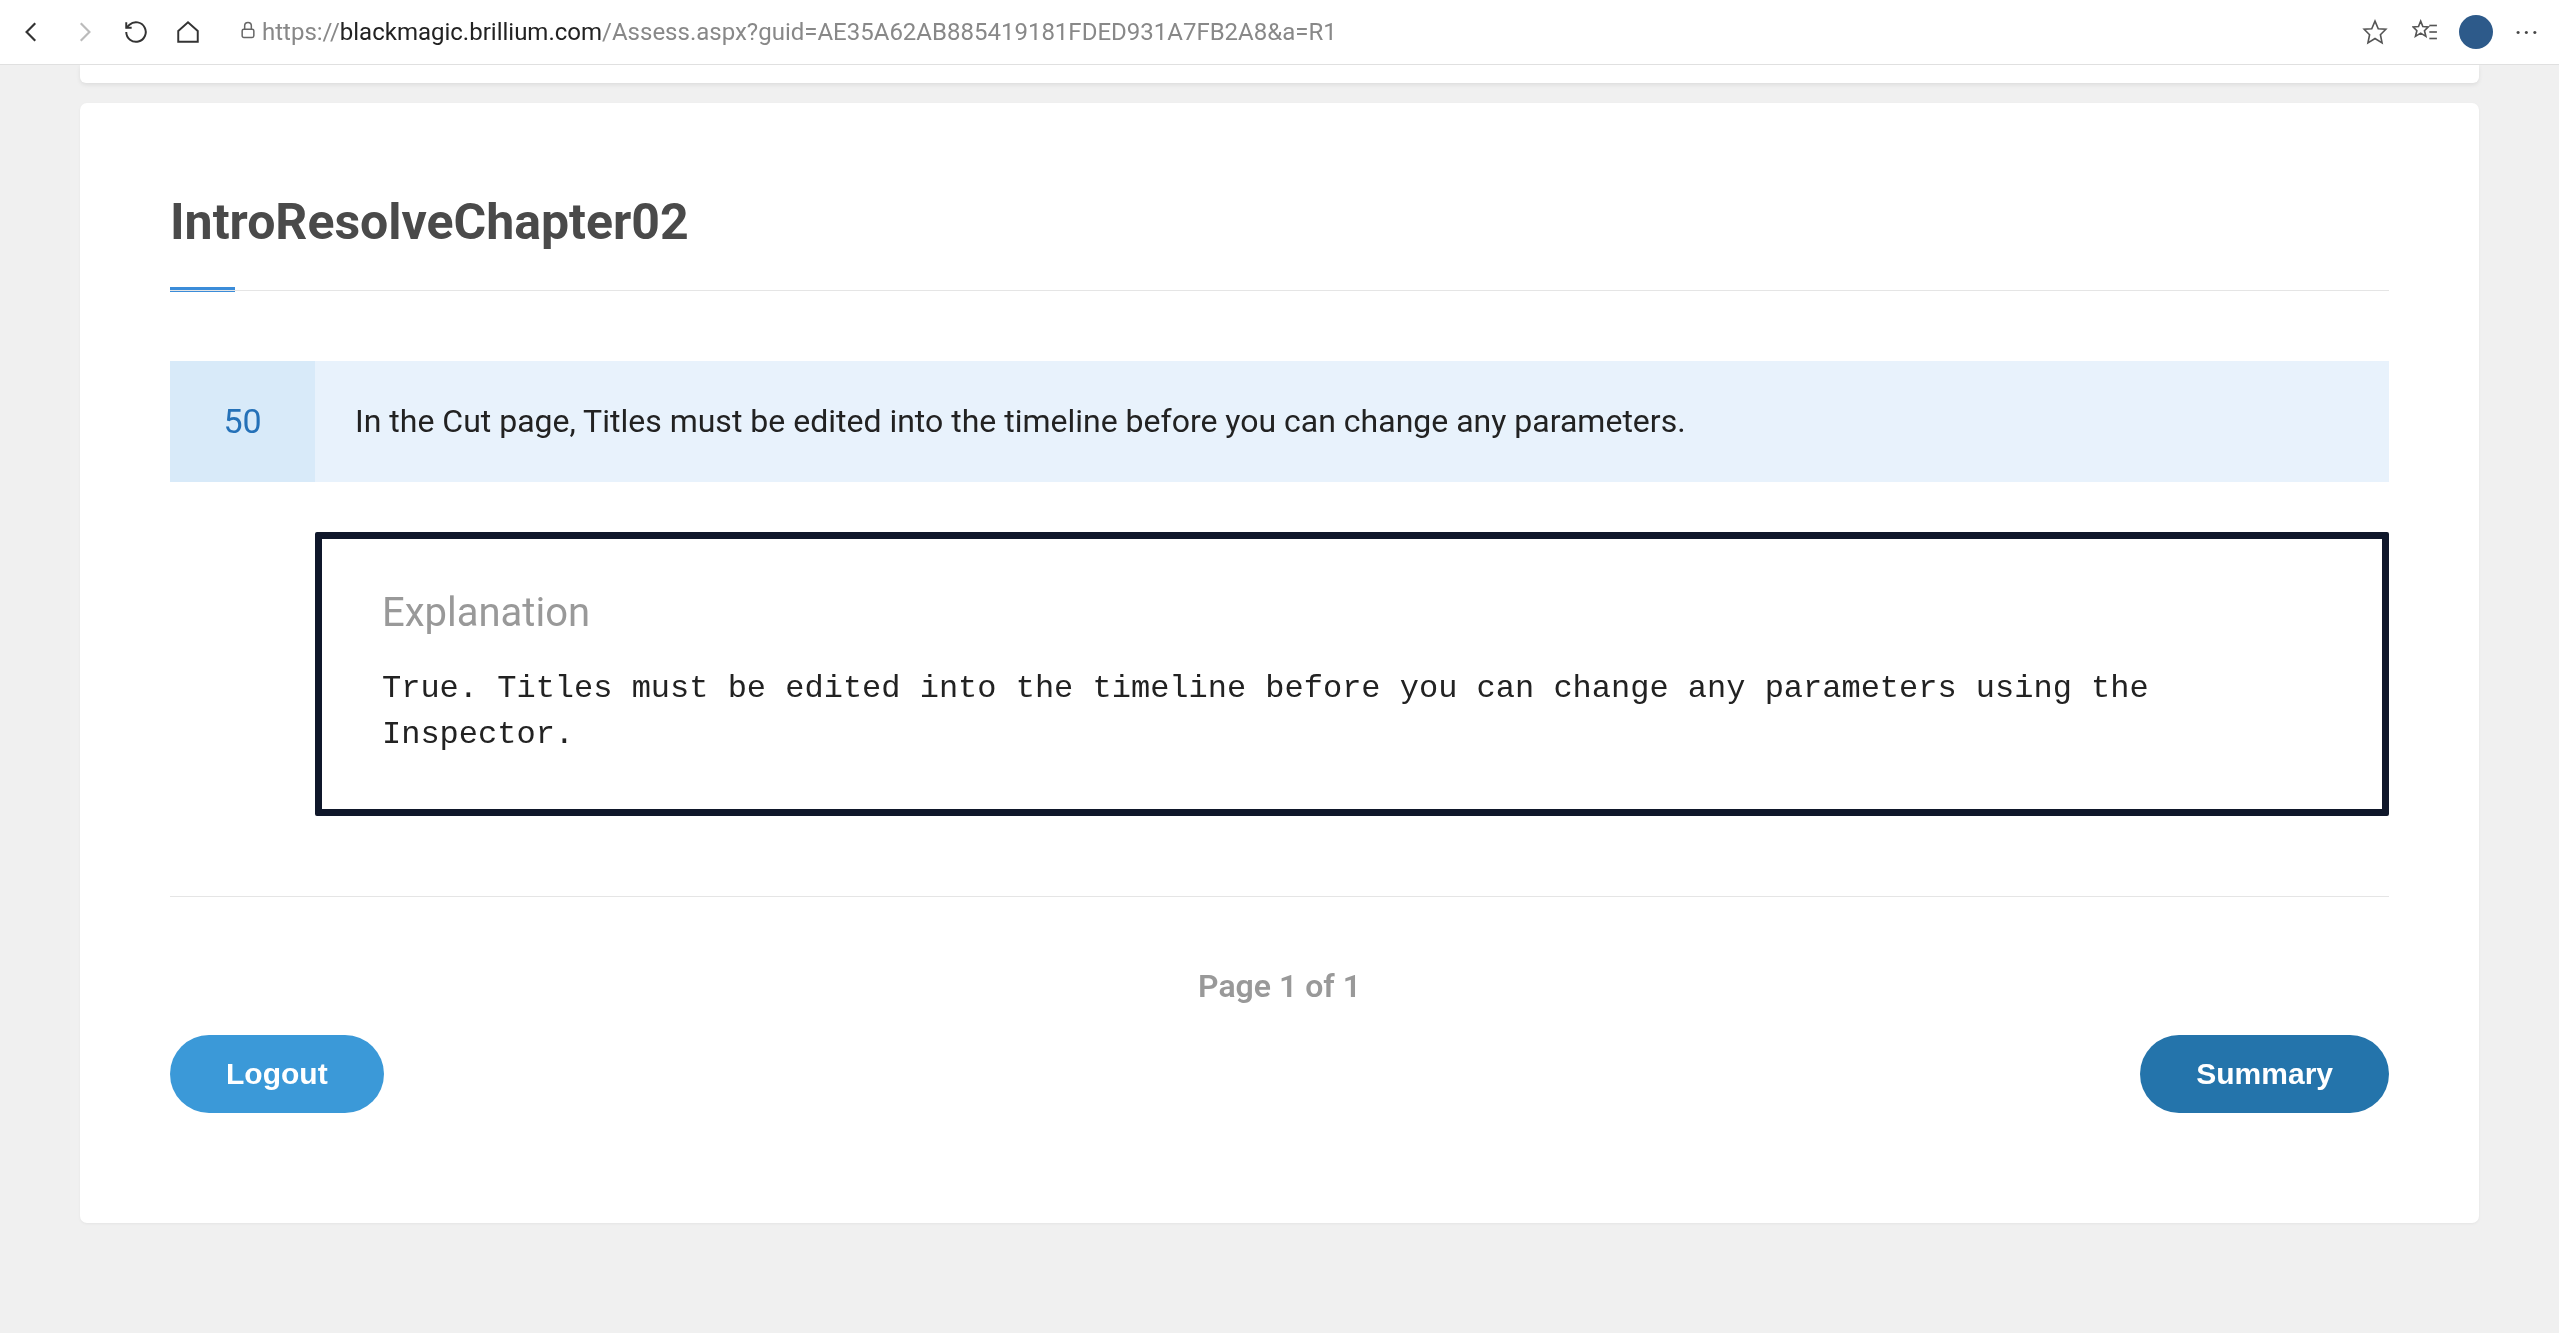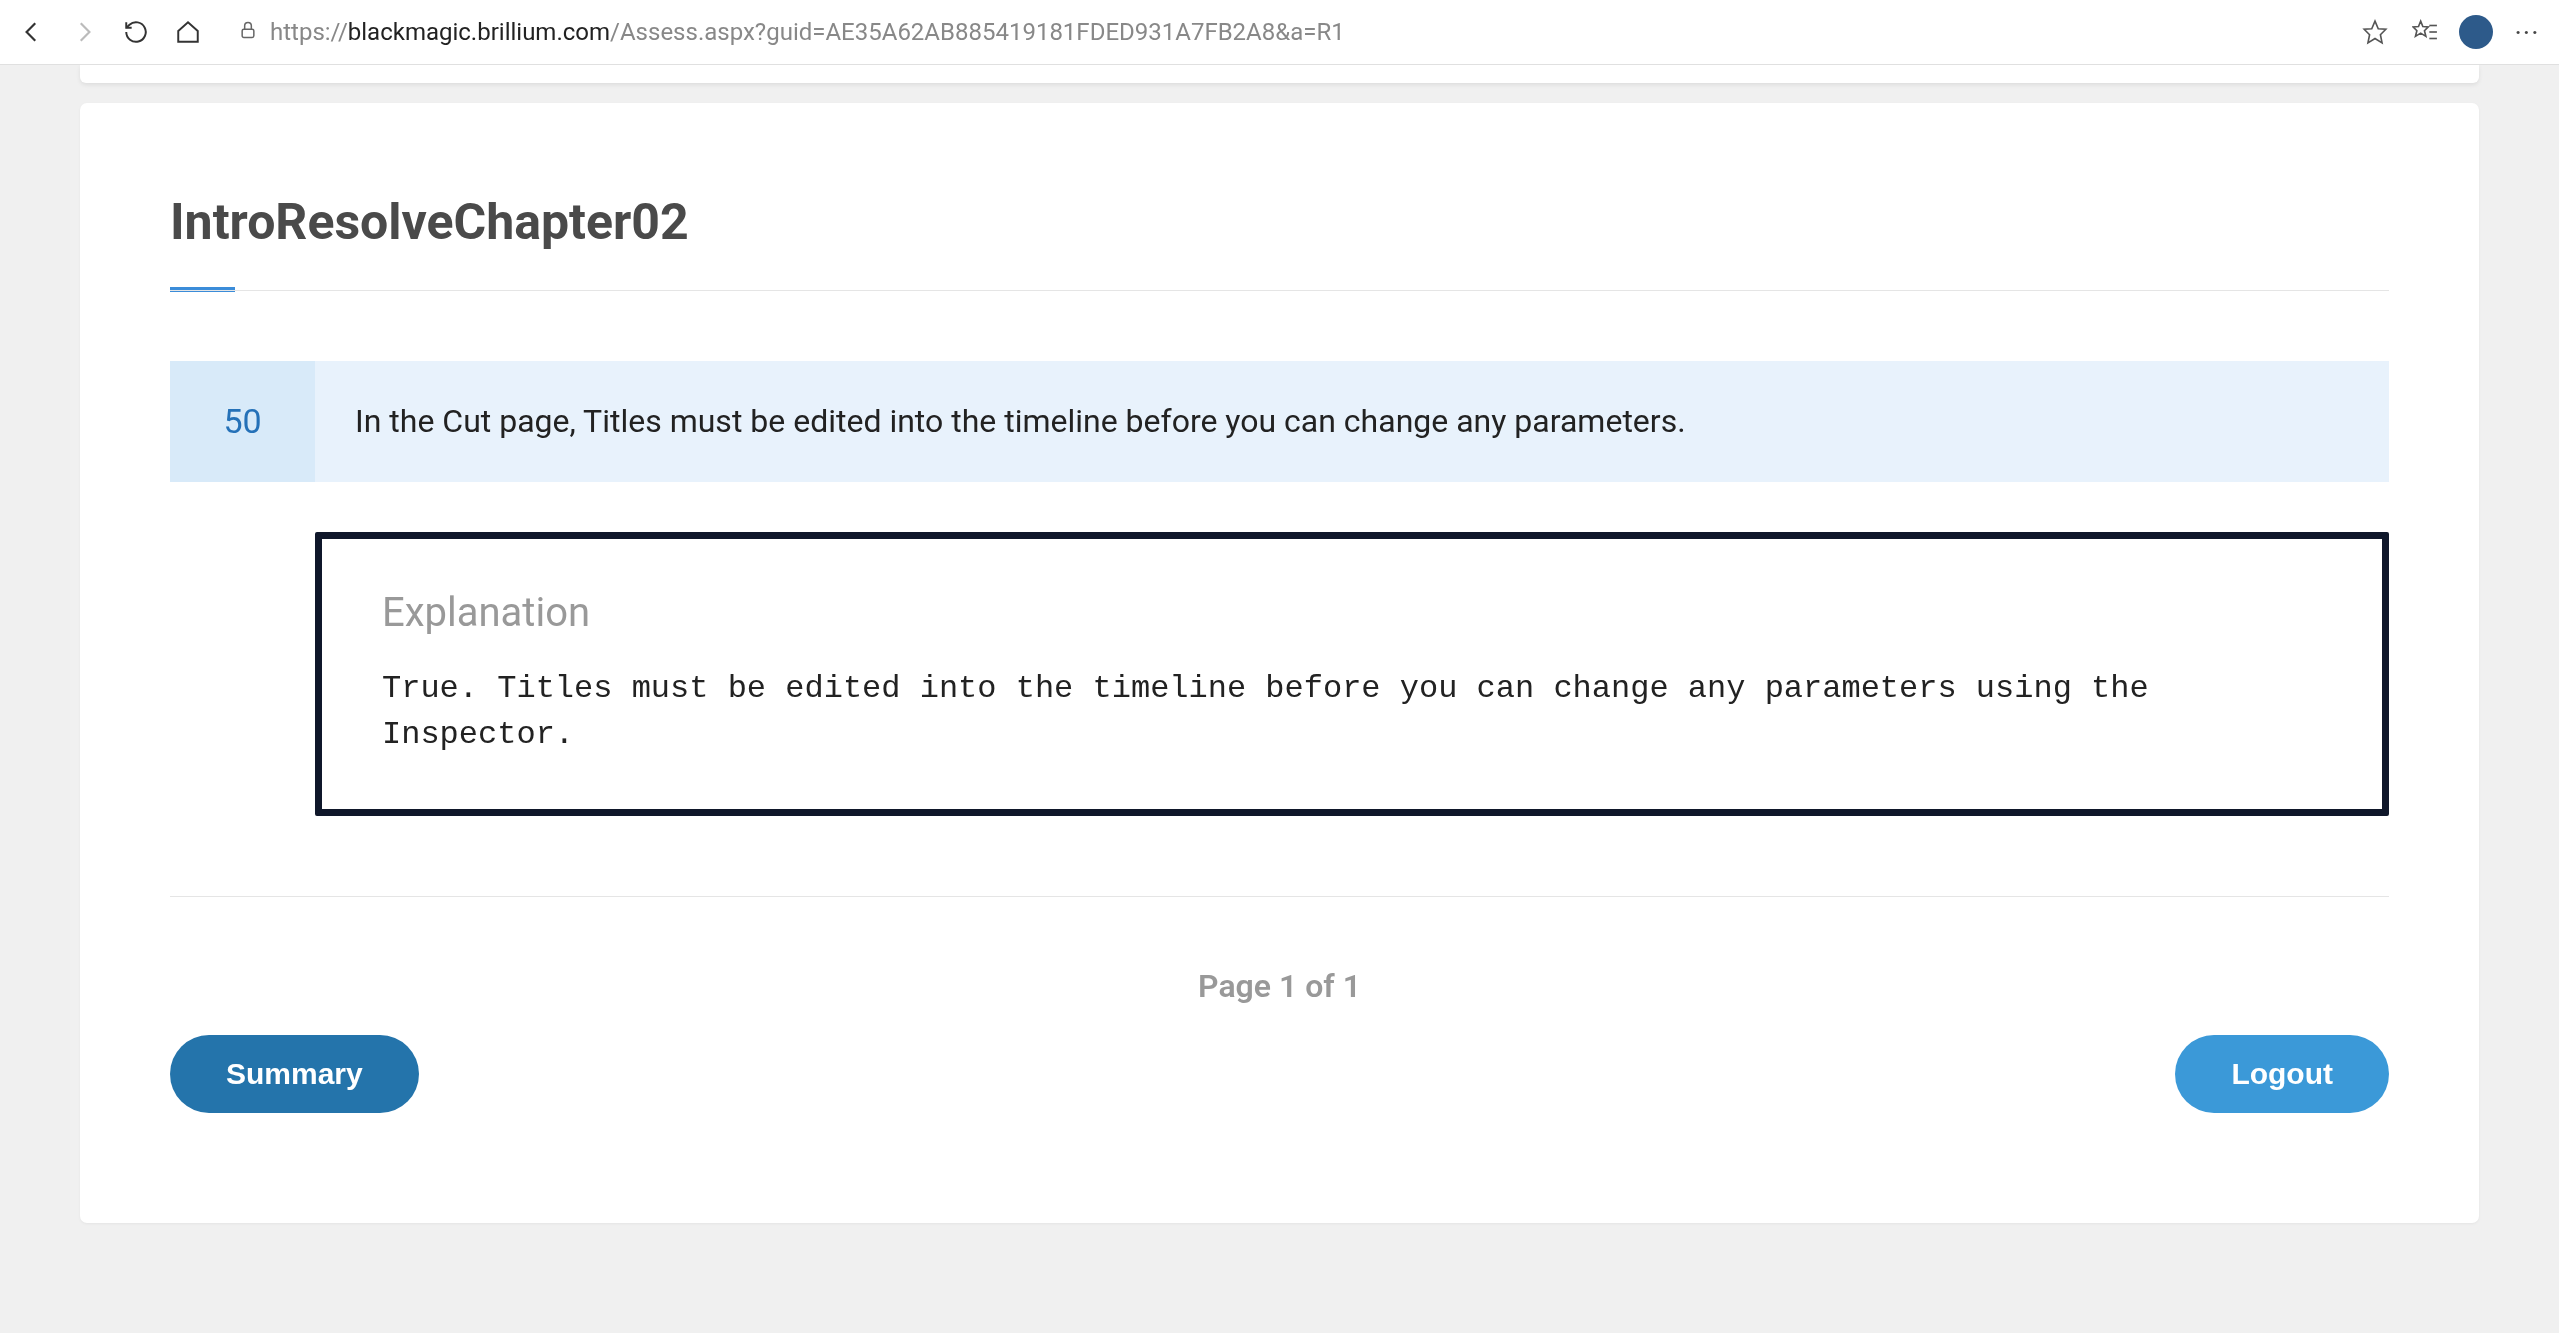--- a/index.html
+++ b/index.html
@@ -39,21 +39,21 @@
     }
     .nav-btn.disabled {
       color: #bbb;
     }
     .address-bar {
       flex: 1;
       height: 44px;
       display: flex;
       align-items: center;
       padding: 0 20px;
-      gap: 12px;
+      gap: 4px;
       font-size: 24px;
       color: #555;
     }
     .lock-icon {
       color: #666;
       width: 20px;
       height: 20px;
     }
     .url-text {
       flex: 1;
@@ -307,17 +307,17 @@
     <div class="explanation-block">
       <div class="explanation-heading">Explanation</div>
       <div class="explanation-text">True. Titles must be edited into the timeline before you can change any parameters using the Inspector.</div>
     </div>
 
     <hr class="footer-divider">
 
     <div class="pagination">Page 1 of 1</div>
 
     <div class="action-buttons">
+      <button class="btn btn-logout">Logout</button>
       <button class="btn btn-summary">Summary</button>
-      <button class="btn btn-logout">Logout</button>
     </div>
   </div>
 </div>
 
 </body></html>

